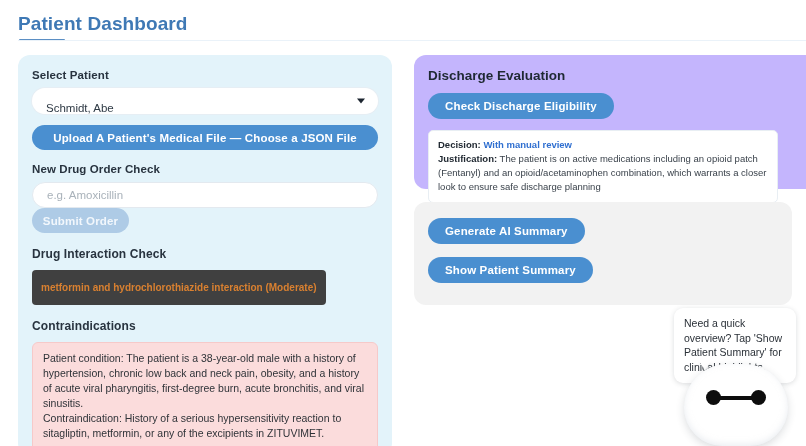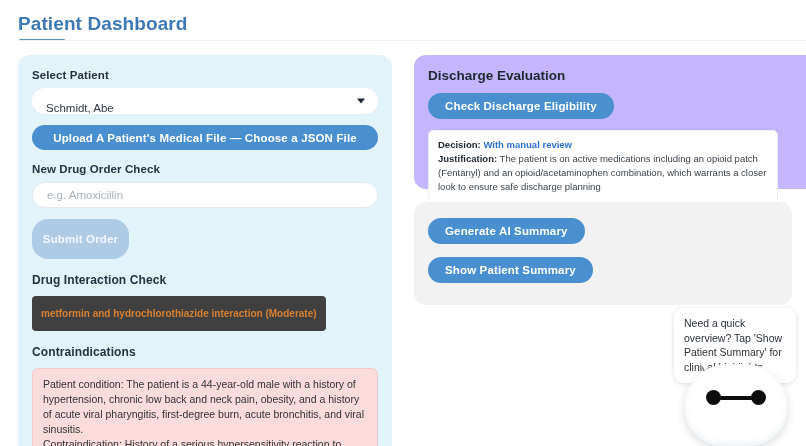--- a/index.html
+++ b/index.html
@@ -77,21 +77,21 @@
   
   .btn {
     display: inline-flex; align-items: center; justify-content: center;
     background: #4a8fd0; color: #ffffff;
     font-size: 11.5px; font-weight: bold;
     border: none; border-radius: 16px;
     cursor: pointer; letter-spacing:.15px;
   }
   .btn-upload { width: 346px; height: 25px; margin-top: 11px; }
   .btn-submit {
-    width: 97px; height: 40px; margin-top: 11px;
+    width: 97px; height: 25px; margin-top: 0;
     background: #aecbe6; color: #f2f7fc;
   }
   .btn-discharge { height: 26px; padding: 0 17px; margin-top: 10px; }
   .btn-gen { height: 26px; padding: 12px 17px; }
   .btn-show { height: 26px; padding: 0 17px; margin-top: 13px; }
 
   
   .text-input {
     width: 346px; height: 26px;
     background: #ffffff; border: 1px solid #e3e9ef;
@@ -194,21 +194,21 @@
 
     <button class="btn btn-submit">Submit Order</button>
 
     <div class="section-label" style="margin-top:14px;">Drug Interaction Check</div>
 
     <div class="badge-interaction">metformin and hydrochlorothiazide interaction (Moderate)</div>
 
     <div class="section-label" style="margin-top:14px;">Contraindications</div>
 
     <div class="contra-box">
-      <div class="contra-text">Patient condition: The patient is a 44-year-old male with a history of hypertension, chronic low back and neck pain, obesity, and a history of acute viral pharyngitis, first-degree burn, acute bronchitis, and viral sinusitis.</div>
+      <div class="contra-text">Patient condition: The patient is a 38-year-old male with a history of hypertension, chronic low back and neck pain, obesity, and a history of acute viral pharyngitis, first-degree burn, acute bronchitis, and viral sinusitis.</div>
       <div class="contra-text">Contraindication: History of a serious hypersensitivity reaction to sitagliptin, metformin, or any of the excipients in ZITUVIMET.</div>
       <div class="similarity">Similarity Score: 0.81</div>
     </div>
   </div>
 
   <div class="panel-right-top">
     <div style="font-size:13.5px;font-weight:bold;color:#1f2933;">Discharge Evaluation</div>
 
     <button class="btn btn-discharge">Check Discharge Eligibility</button>
 

